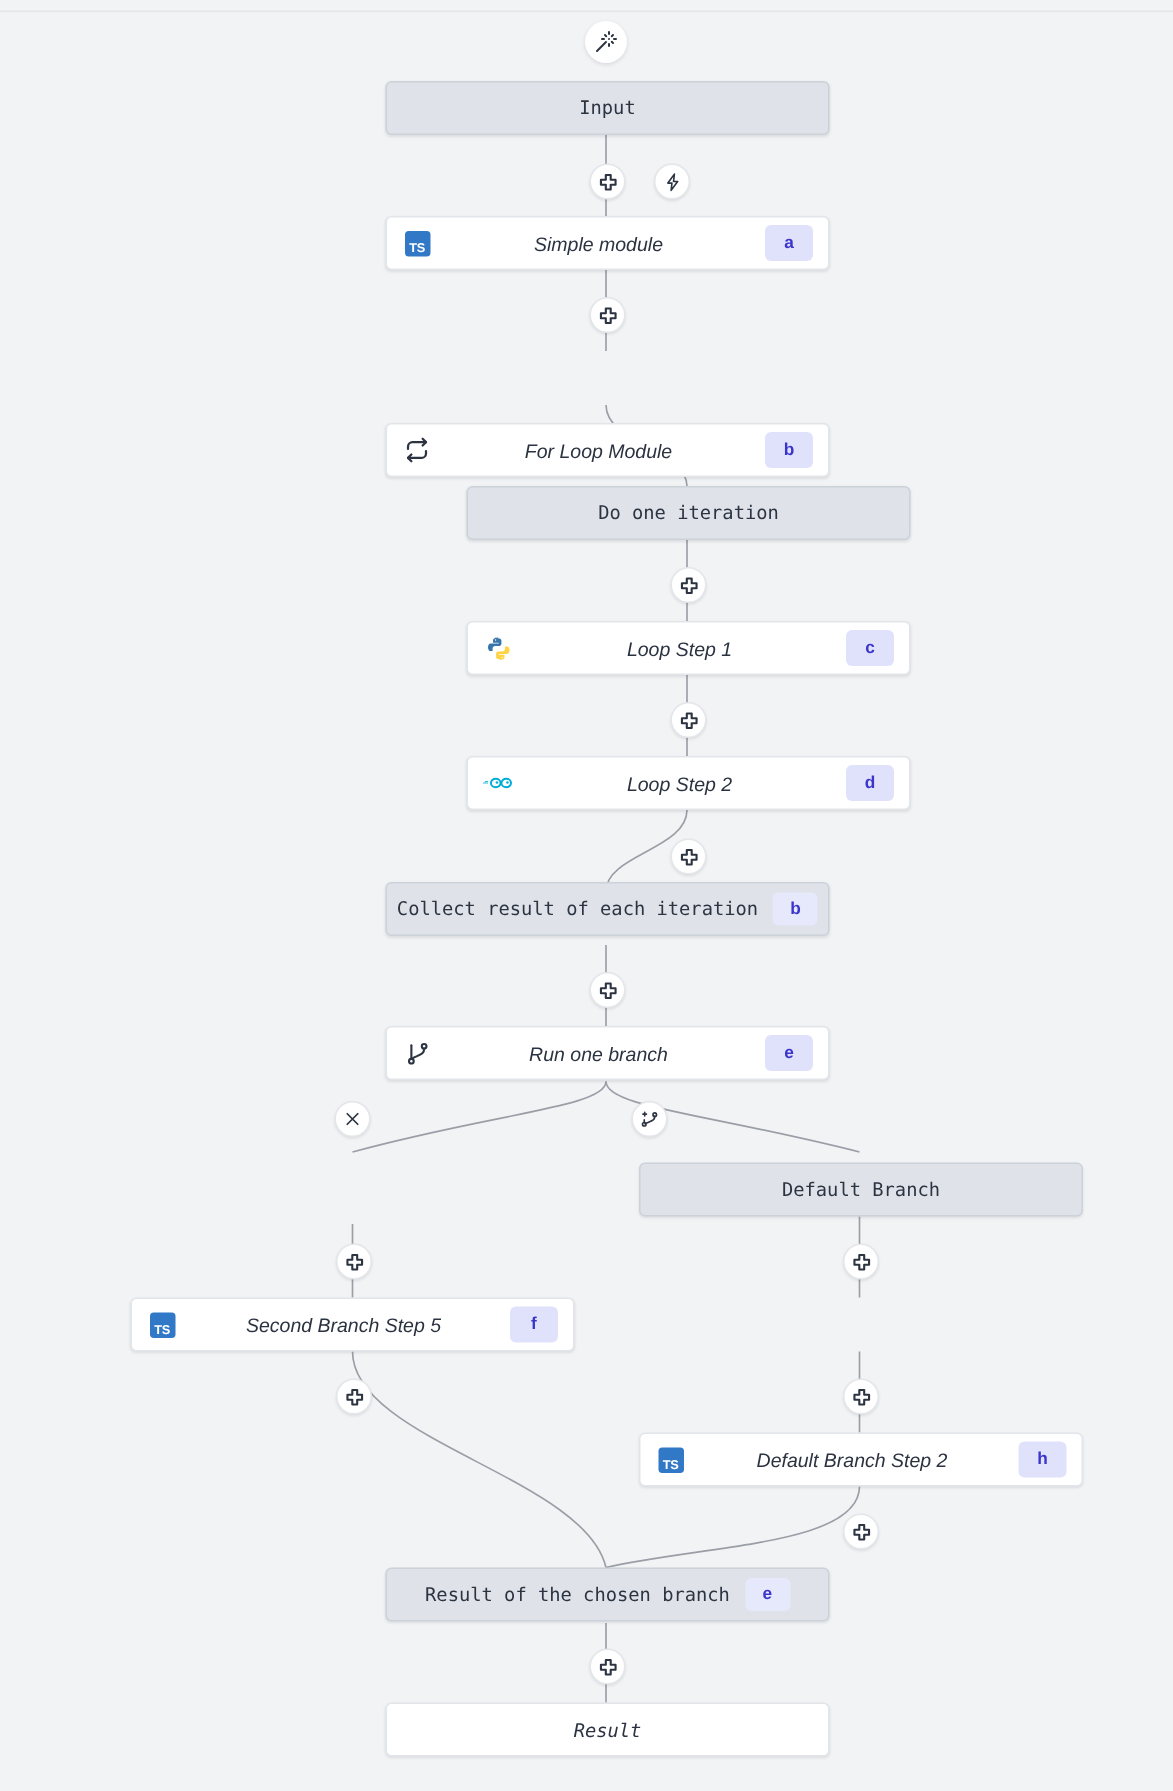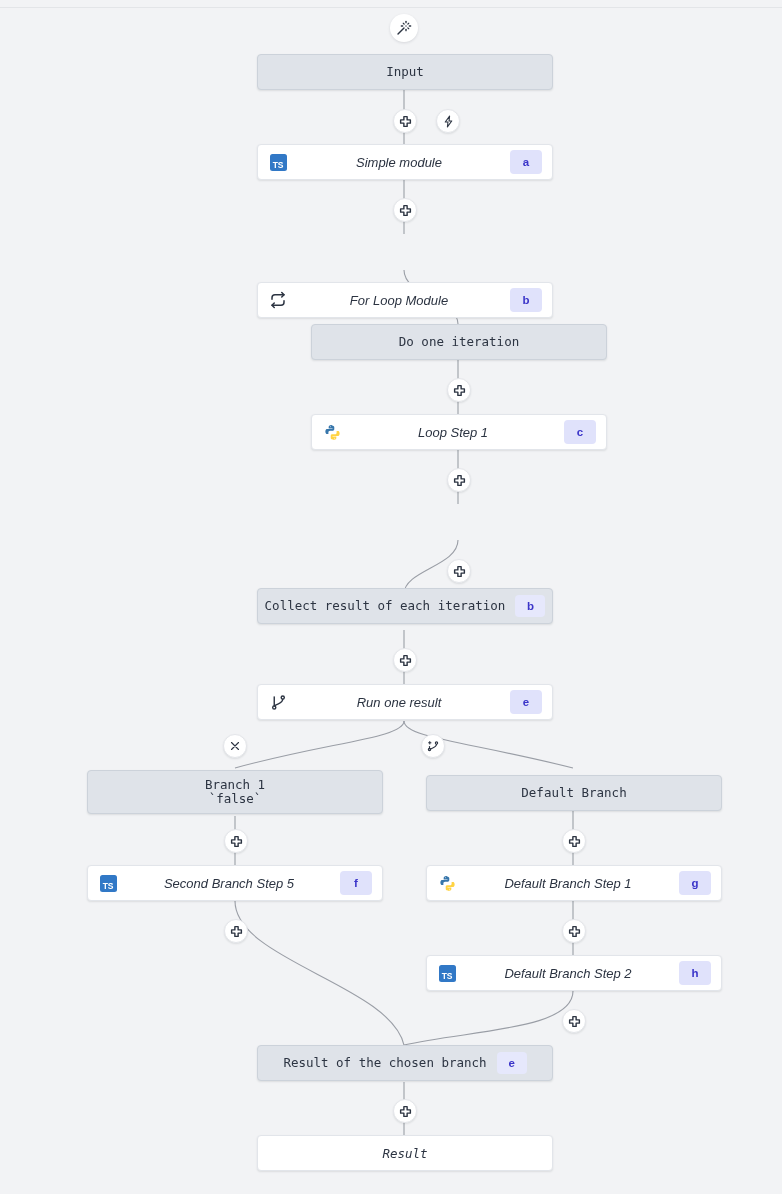--- a/index.html
+++ b/index.html
@@ -247,20 +247,36 @@
     <span class="title">Loop Step 1</span>
     <span class="badge">c</span>
   </div>
 
   <div class="knob big" style="left:447px; top:468px;">
     <svg width="13" height="13" viewBox="0 0 24 24" fill="none" stroke="#2c3442" stroke-width="2.6" stroke-linejoin="round">
       <path d="M9 3h6v6h6v6h-6v6H9v-6H3V9h6z"></path>
     </svg>
   </div>
 
+  <div class="card" style="left:311px; top:504px; width:296px;">
+    <span class="ic">
+      <svg width="20" height="12" viewBox="0 0 40 20">
+        <g fill="#00ADD8">
+          <path d="M2.5 7.2h4.2c.3 0 .4.2.3.4l-.4.8c-.1.2-.3.3-.5.3H2.6c-.3 0-.4-.2-.3-.4l.2-.8c0-.2.2-.3.4-.3z" opacity="0.85"></path>
+          <path d="M0 9.4h6.6c.2 0 .3.2.3.4l-.2.7c0 .2-.2.3-.4.3H.2c-.2 0-.3-.1-.3-.3l.1-.8z" opacity="0.85"></path>
+        </g>
+        <ellipse cx="17" cy="10" rx="6.4" ry="5.6" fill="none" stroke="#00ADD8" stroke-width="2.6"></ellipse>
+        <ellipse cx="31" cy="10" rx="6.4" ry="5.6" fill="none" stroke="#00ADD8" stroke-width="2.6"></ellipse>
+        <circle cx="18.6" cy="9.4" r="1.7" fill="#00ADD8"></circle>
+        <circle cx="32.6" cy="9.4" r="1.7" fill="#00ADD8"></circle>
+      </svg>
+    </span>
+    <span class="title">Loop Step 2</span>
+    <span class="badge">d</span>
+  </div>
 
   <div class="knob big" style="left:447px; top:559px;">
     <svg width="13" height="13" viewBox="0 0 24 24" fill="none" stroke="#2c3442" stroke-width="2.6" stroke-linejoin="round">
       <path d="M9 3h6v6h6v6h-6v6H9v-6H3V9h6z"></path>
     </svg>
   </div>
 
   <div class="bar" style="left:257px; top:588px; width:296px;">
     <span class="barlabel">Collect result of each iteration</span>
     <span class="badge">b</span>
@@ -274,44 +290,40 @@
 
   <div class="card" style="left:257px; top:684px; width:296px;">
     <span class="ic">
       <svg width="17" height="17" viewBox="0 0 24 24" fill="none" stroke="#2c3442" stroke-width="2" stroke-linecap="round" stroke-linejoin="round">
         <circle cx="6" cy="19" r="2.2"></circle>
         <circle cx="18" cy="5" r="2.2"></circle>
         <path d="M6 16.8V4"></path>
         <path d="M18 7.2c0 6-5 5.5-11.8 9.6"></path>
       </svg>
     </span>
-    <span class="title">Run one result</span>
+    <span class="title">Run one branch</span>
     <span class="badge">e</span>
   </div>
 
   <div class="knob big" style="left:421px; top:734px;">
     <svg width="14" height="14" viewBox="0 0 24 24" fill="none" stroke="#2c3442" stroke-width="1.9" stroke-linecap="round" stroke-linejoin="round">
       <circle cx="6" cy="18" r="2"></circle>
       <circle cx="18" cy="7" r="2"></circle>
       <path d="M6 16V13"></path>
       <path d="M18 9c0 5-4.2 5-11.2 8.4"></path>
       <path d="M4.5 6.5h4M6.5 4.5v4"></path>
     </svg>
   </div>
 
   <div class="knob big" style="left:223px; top:734px;">
     <svg width="12" height="12" viewBox="0 0 24 24" fill="none" stroke="#2c3442" stroke-width="2.3" stroke-linecap="round">
       <path d="M5 5l14 14M19 5L5 19"></path>
     </svg>
   </div>
 
-  <div class="bar twoline" style="left:87px; top:770px; width:296px;">
-    <span class="barlabel">Branch 1
-`false`</span>
-  </div>
 
   <div class="knob big" style="left:224px; top:829px;">
     <svg width="13" height="13" viewBox="0 0 24 24" fill="none" stroke="#2c3442" stroke-width="2.6" stroke-linejoin="round">
       <path d="M9 3h6v6h6v6h-6v6H9v-6H3V9h6z"></path>
     </svg>
   </div>
 
   <div class="bar" style="left:426px; top:775px; width:296px;">
     <span class="barlabel">Default Branch</span>
   </div>
@@ -329,30 +341,20 @@
     <span class="title">Second Branch Step 5</span>
     <span class="badge">f</span>
   </div>
 
   <div class="knob big" style="left:224px; top:919px;">
     <svg width="13" height="13" viewBox="0 0 24 24" fill="none" stroke="#2c3442" stroke-width="2.6" stroke-linejoin="round">
       <path d="M9 3h6v6h6v6h-6v6H9v-6H3V9h6z"></path>
     </svg>
   </div>
 
-  <div class="card" style="left:426px; top:865px; width:296px;">
-    <span class="ic">
-      <svg width="17" height="17" viewBox="0 0 24 24">
-        <path fill="#3776ab" d="M11.9 1.5c-1.6 0-3 .2-3.9.6-1 .4-1.4 1.2-1.4 2.2v2.1h5.4v.7H4.6c-1.1 0-2 .6-2.4 1.8-.4 1.3-.4 2.1 0 3.5.4 1.1 1 1.8 2.1 1.8h1.9v-2.5c0-1.2 1-2.3 2.3-2.3h4.1c1 0 1.9-.9 1.9-2V4.3c0-1-.9-1.8-1.9-2-.7-.2-1.4-.3-2.1-.3zM9 3.1c.4 0 .7.3.7.7s-.3.7-.7.7-.7-.3-.7-.7.3-.7.7-.7z"></path>
-        <path fill="#ffd343" d="M12.1 22.5c1.6 0 3-.2 3.9-.6 1-.4 1.4-1.2 1.4-2.2v-2.1h-5.4v-.7h7.4c1.1 0 2-.6 2.4-1.8.4-1.3.4-2.1 0-3.5-.4-1.1-1-1.8-2.1-1.8h-1.9v2.5c0 1.2-1 2.3-2.3 2.3H11.4c-1 0-1.9.9-1.9 2v3.1c0 1 .9 1.8 1.9 2 .7.2 1.4.3 2.1.3zm3-1.6c-.4 0-.7-.3-.7-.7s.3-.7.7-.7.7.3.7.7-.3.7-.7.7z"></path>
-      </svg>
-    </span>
-    <span class="title">Default Branch Step 1</span>
-    <span class="badge">g</span>
-  </div>
 
   <div class="knob big" style="left:562px; top:919px;">
     <svg width="13" height="13" viewBox="0 0 24 24" fill="none" stroke="#2c3442" stroke-width="2.6" stroke-linejoin="round">
       <path d="M9 3h6v6h6v6h-6v6H9v-6H3V9h6z"></path>
     </svg>
   </div>
 
   <div class="card" style="left:426px; top:955px; width:296px;">
     <span class="ic">
         <span class="ts-icon">TS</span>

